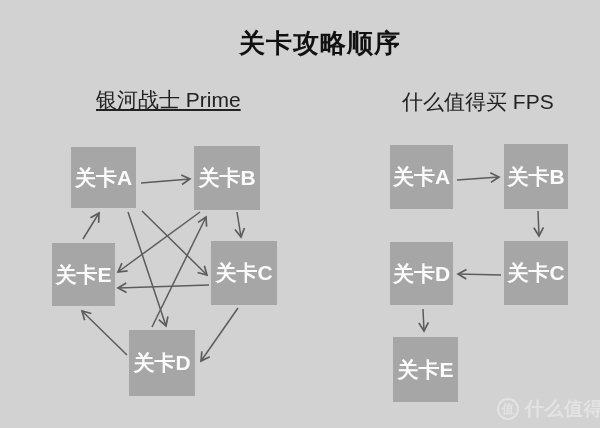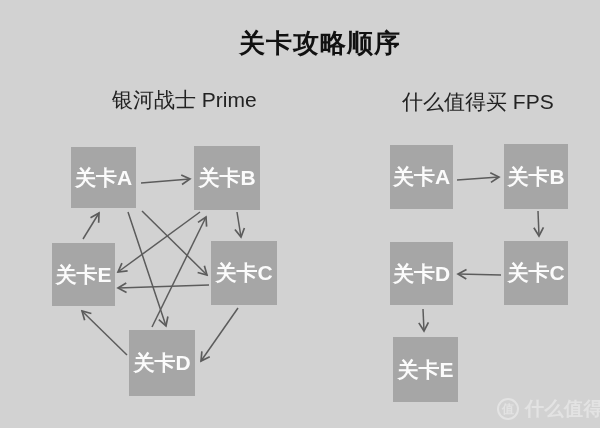--- a/index.html
+++ b/index.html
@@ -26,21 +26,21 @@
     position:absolute;left:0;right:0;top:26px;
     text-align:center;
     font-size:26px;font-weight:700;color:var(--title);
     letter-spacing:1px;
   }
   .subtitle{
     position:absolute;
     font-size:21px;font-weight:400;color:var(--subtitle);
     white-space:nowrap;
   }
-  .subtitle.left{left:92px;top:86px;}
+  .subtitle.left{left:76px;top:86px;text-decoration:underline;}
   .subtitle.right{left:382px;top:88px;}
   .node{
     position:absolute;
     background:var(--node);
     color:var(--node-text);
     display:flex;align-items:center;justify-content:center;
     font-size:21px;font-weight:700;
     white-space:nowrap;
     text-align:right;
   }

